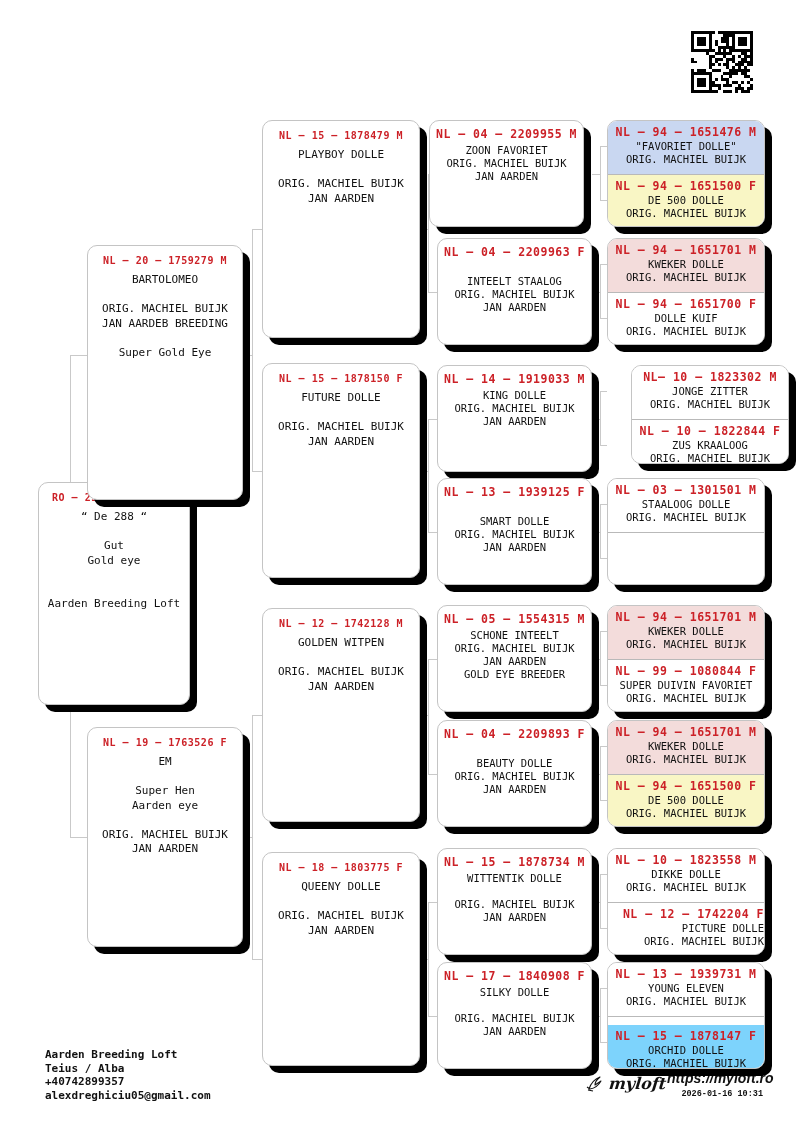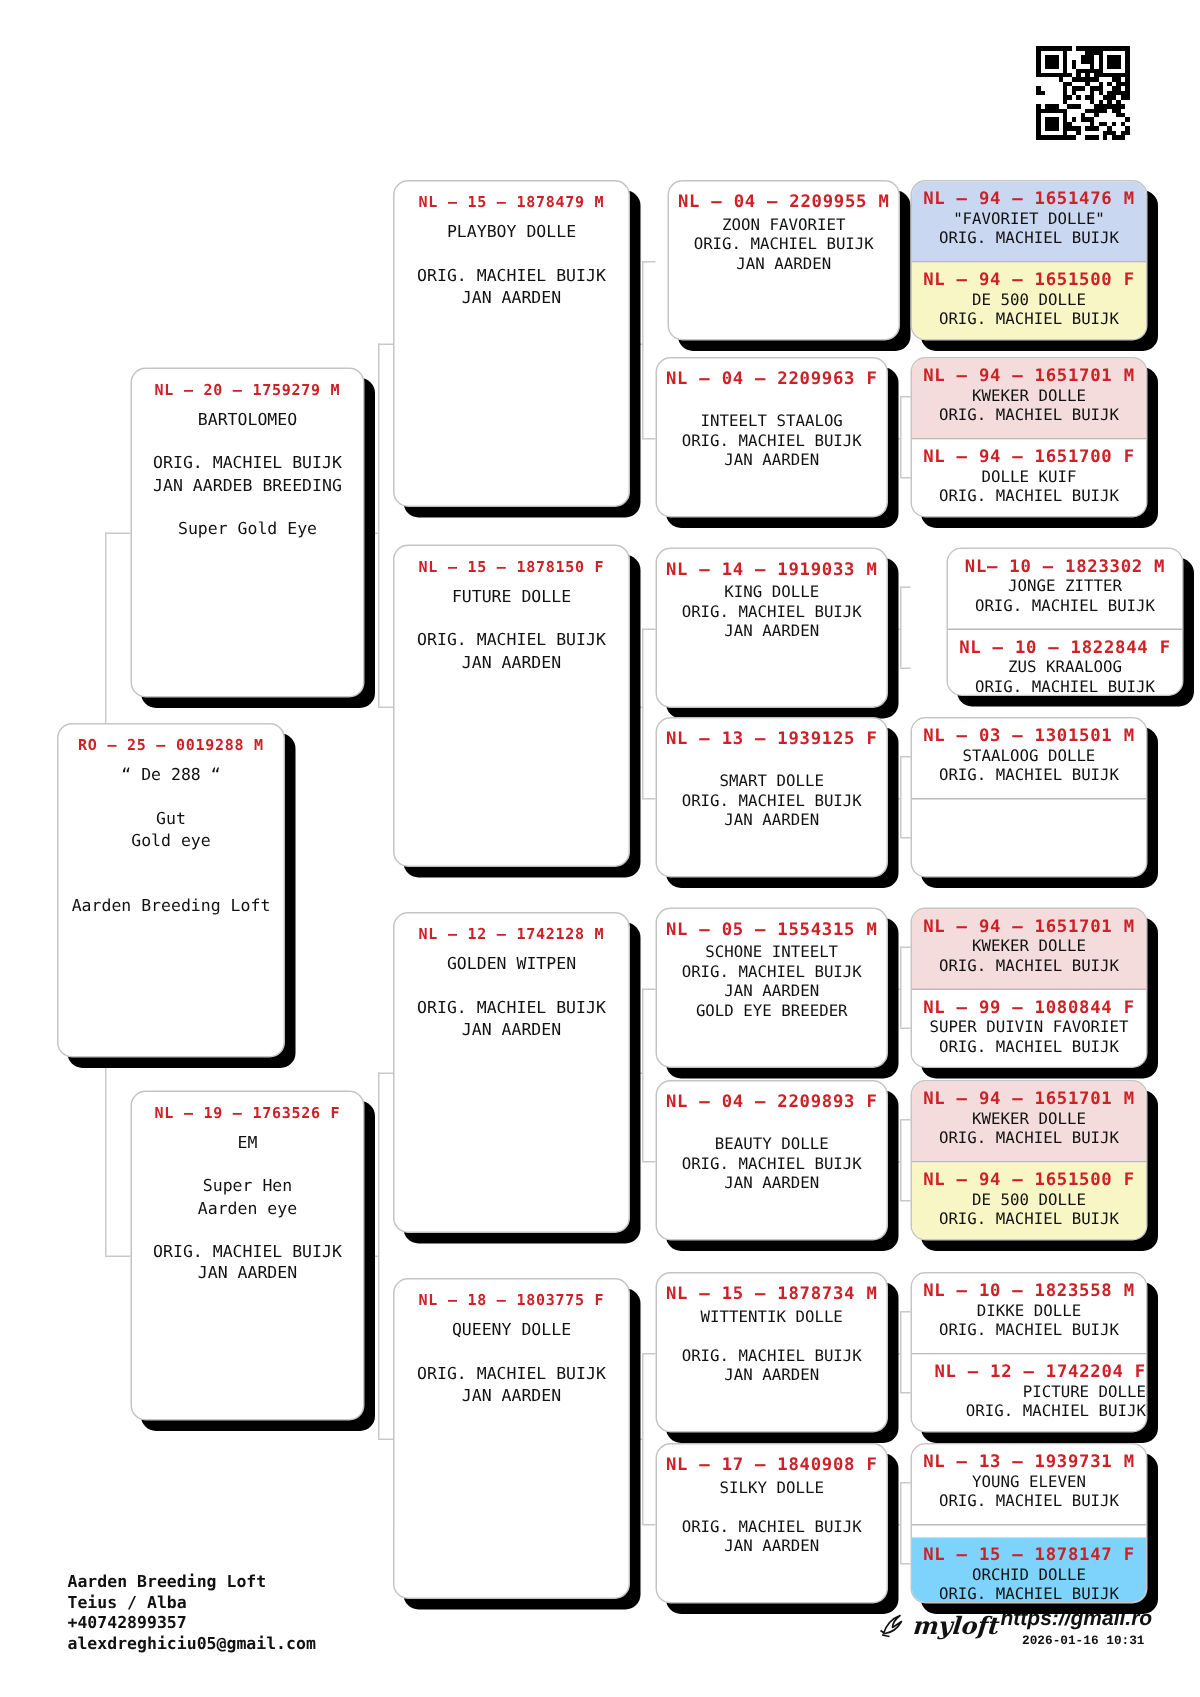--- a/index.html
+++ b/index.html
@@ -251,21 +251,21 @@
       <div class="pbox big" style="left: 38px; top: 482px; width: 152px; height: 223px;">
         <div class="ring">RO – 25 – 0019288 M</div>
         <div class="bline">“ De 288 “</div>
         <div class="bline">&nbsp;</div>
         <div class="bline">Gut</div>
         <div class="bline">Gold eye</div>
         <div class="bline">&nbsp;</div>
         <div class="bline">&nbsp;</div>
         <div class="bline">Aarden Breeding Loft</div>
       </div>
-      <div class="pbox big" style="left: 87px; top: 245px; width: 156px; height: 220px;">
+      <div class="pbox big" style="left: 87px; top: 245px; width: 156px; height: 255px;">
         <div class="ring">NL – 20 – 1759279 M</div>
         <div class="bline">BARTOLOMEO</div>
         <div class="bline">&nbsp;</div>
         <div class="bline">ORIG. MACHIEL BUIJK</div>
         <div class="bline">JAN AARDEB BREEDING</div>
         <div class="bline">&nbsp;</div>
         <div class="bline">Super Gold Eye</div>
       </div>
       <div class="pbox big" style="left: 87px; top: 727px; width: 156px; height: 220px;">
         <div class="ring">NL – 19 – 1763526 F</div>
@@ -298,21 +298,21 @@
         <div class="bline">ORIG. MACHIEL BUIJK</div>
         <div class="bline">JAN AARDEN</div>
       </div>
       <div class="pbox big" style="left: 262px; top: 852px; width: 158px; height: 214px;">
         <div class="ring">NL – 18 – 1803775 F</div>
         <div class="bline">QUEENY DOLLE</div>
         <div class="bline">&nbsp;</div>
         <div class="bline">ORIG. MACHIEL BUIJK</div>
         <div class="bline">JAN AARDEN</div>
       </div>
-      <div class="pbox sm" style="left: 445px; top: 120px; width: 155px; height: 107px; border-radius: 10px;">
+      <div class="pbox sm" style="left: 429px; top: 120px; width: 155px; height: 107px; border-radius: 10px;">
         <div class="ring">NL – 04 – 2209955 M</div>
         <div class="bline">ZOON FAVORIET</div>
         <div class="bline">ORIG. MACHIEL BUIJK</div>
         <div class="bline">JAN AARDEN</div>
       </div>
       <div class="pbox sm" style="left: 437px; top: 238px; width: 155px; height: 107px;">
         <div class="ring">NL – 04 – 2209963 F</div>
         <div class="bline">&nbsp;</div>
         <div class="bline">INTEELT STAALOG</div>
         <div class="bline">ORIG. MACHIEL BUIJK</div>
@@ -462,16 +462,16 @@
       <div>+40742899357</div>
       <div>alexdreghiciu05@gmail.com</div>
     </div>
   <div class="footer">
     <div class="logo-row">
       <svg width="22" height="22" viewBox="0 0 22 22">
         <path d="M4 17 Q7 8 15 5 Q10 9 10 13 L16 9 Q12 16 5 17 Z M3 18 L8 19 M2 15 L5 17" fill="none" stroke="#111" stroke-width="1.1" stroke-linejoin="round"></path>
       </svg>
       <span class="logo-text">myloft</span>
     </div>
-    <div class="url">https://gmail.ro</div>
+    <div class="url">https://myloft.ro</div>
     <div class="timestamp">2026-01-16 10:31</div>
   </div>
 </div>
 
 </body></html>

